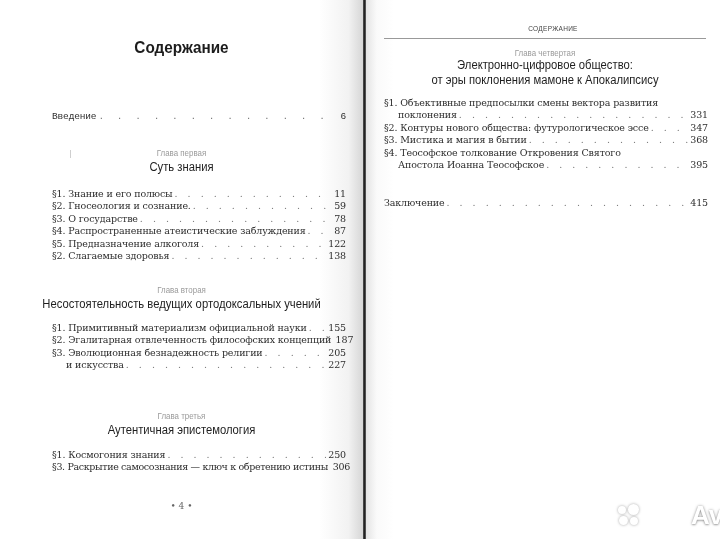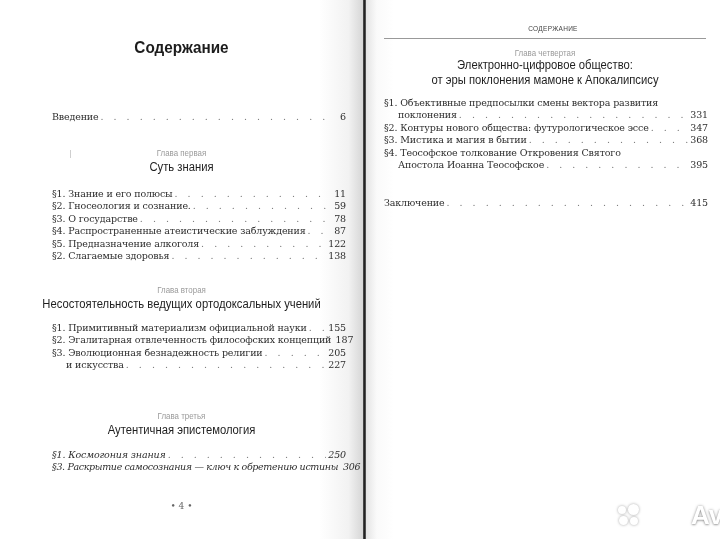--- a/index.html
+++ b/index.html
@@ -53,21 +53,21 @@
 </head>
 <body>
 
 <div class="page page-left"></div>
 <div class="spine"></div>
 <div class="page page-right"></div>
 <div class="speck"></div>
 
 <div class="toc-title">Содержание</div>
 
-<div class="entry" style="left:52px; top:111px; width:294px;">
+<div class="entry" style="left:52px; top:111px; width:294px;font-family:Liberation Mono, monospace;">
   <div class="row">
       <span class="t">Введение</span>
       <span class="dots"></span>
       <span class="p">6</span>
     </div>
 </div>
 
 <div class="chapter-label" style="left:0; width:363px; top:148px;">Глава первая</div>
 <div class="chapter-title" style="left:0; width:363px; top:160px;">Суть знания</div>
 
@@ -128,21 +128,21 @@
         <span class="t">и искусства</span>
         <span class="dots"></span>
         <span class="p">227</span>
       </div>
   </div>
 </div>
 
 <div class="chapter-label" style="left:0; width:363px; top:411px;">Глава третья</div>
 <div class="chapter-title" style="left:0; width:363px; top:423px;">Аутентичная эпистемология</div>
 
-<div class="entry" style="left:52px; top:449px; width:294px;font-style:italic;">
+<div class="entry" style="left:52px; top:449px; width:294px;">
   <div class="row">
       <span class="t">§1. Космогония знания</span>
       <span class="dots"></span>
       <span class="p">250</span>
     </div>
   <div class="row" style="letter-spacing:-0.35px;">
       <span class="t">§3. Раскрытие самосознания — ключ к обретению истины</span>
       <span class="dots" style="visibility:hidden;"></span>
       <span class="p">306</span>
     </div>

